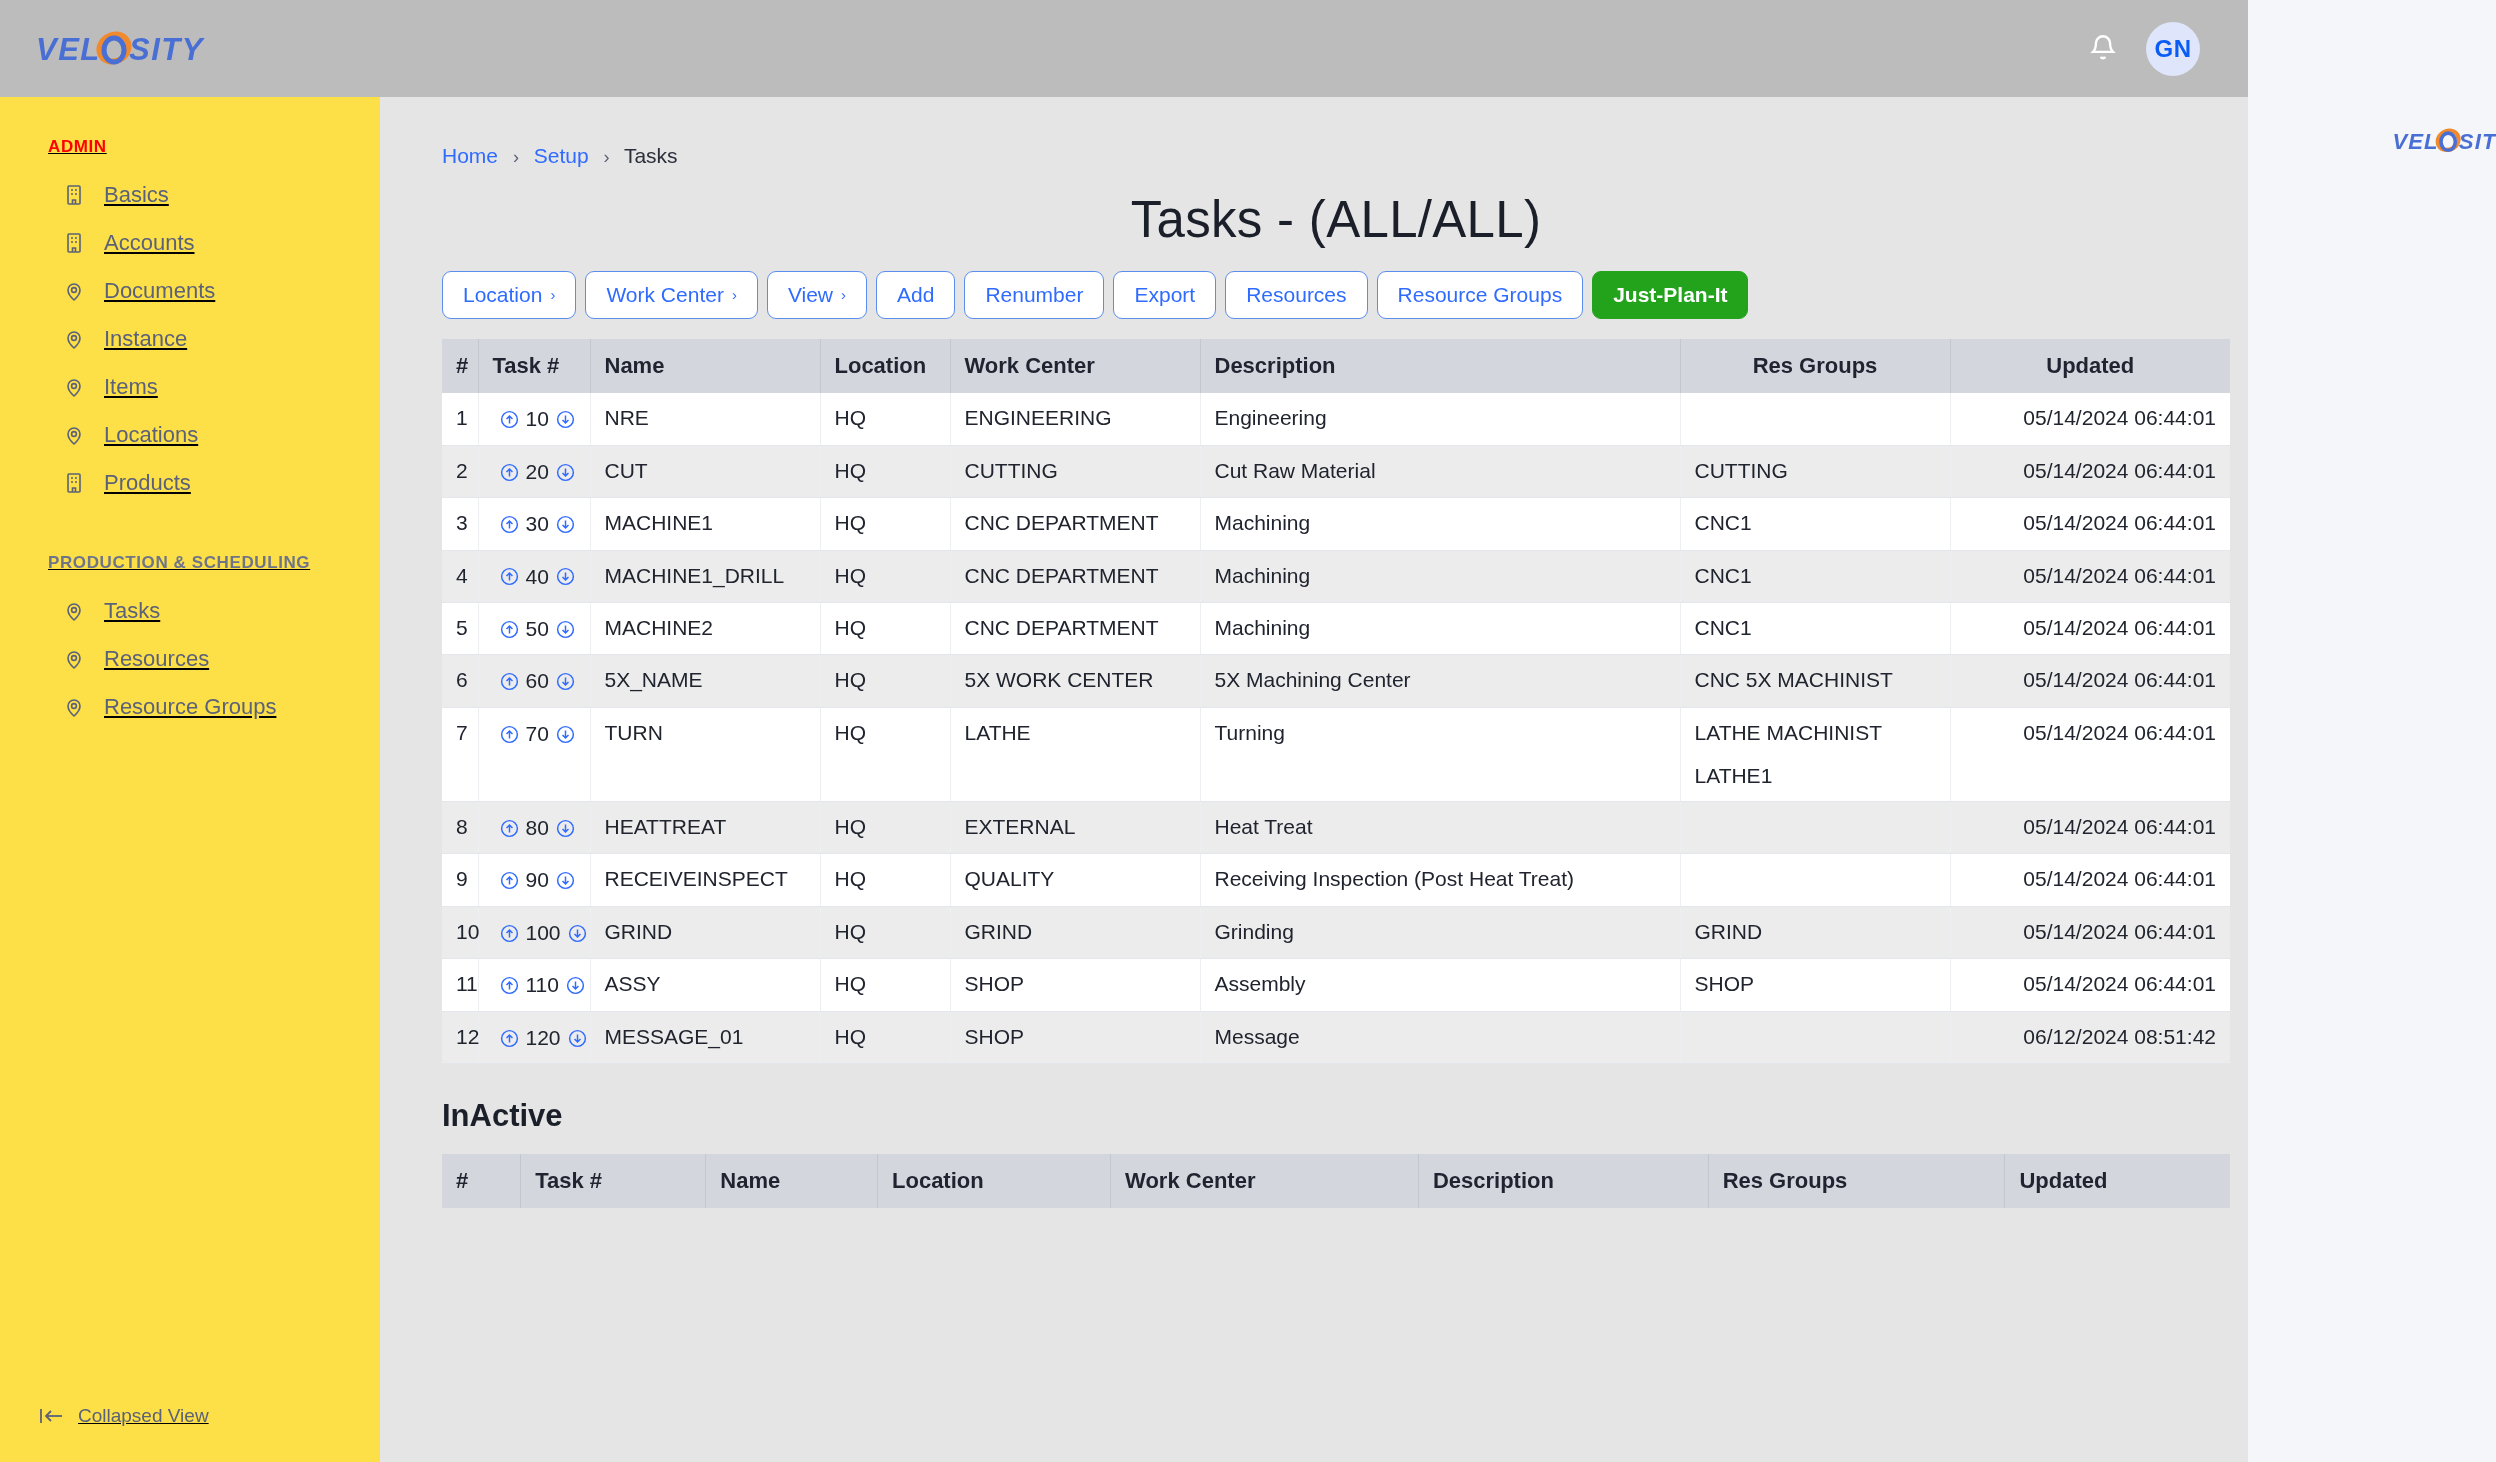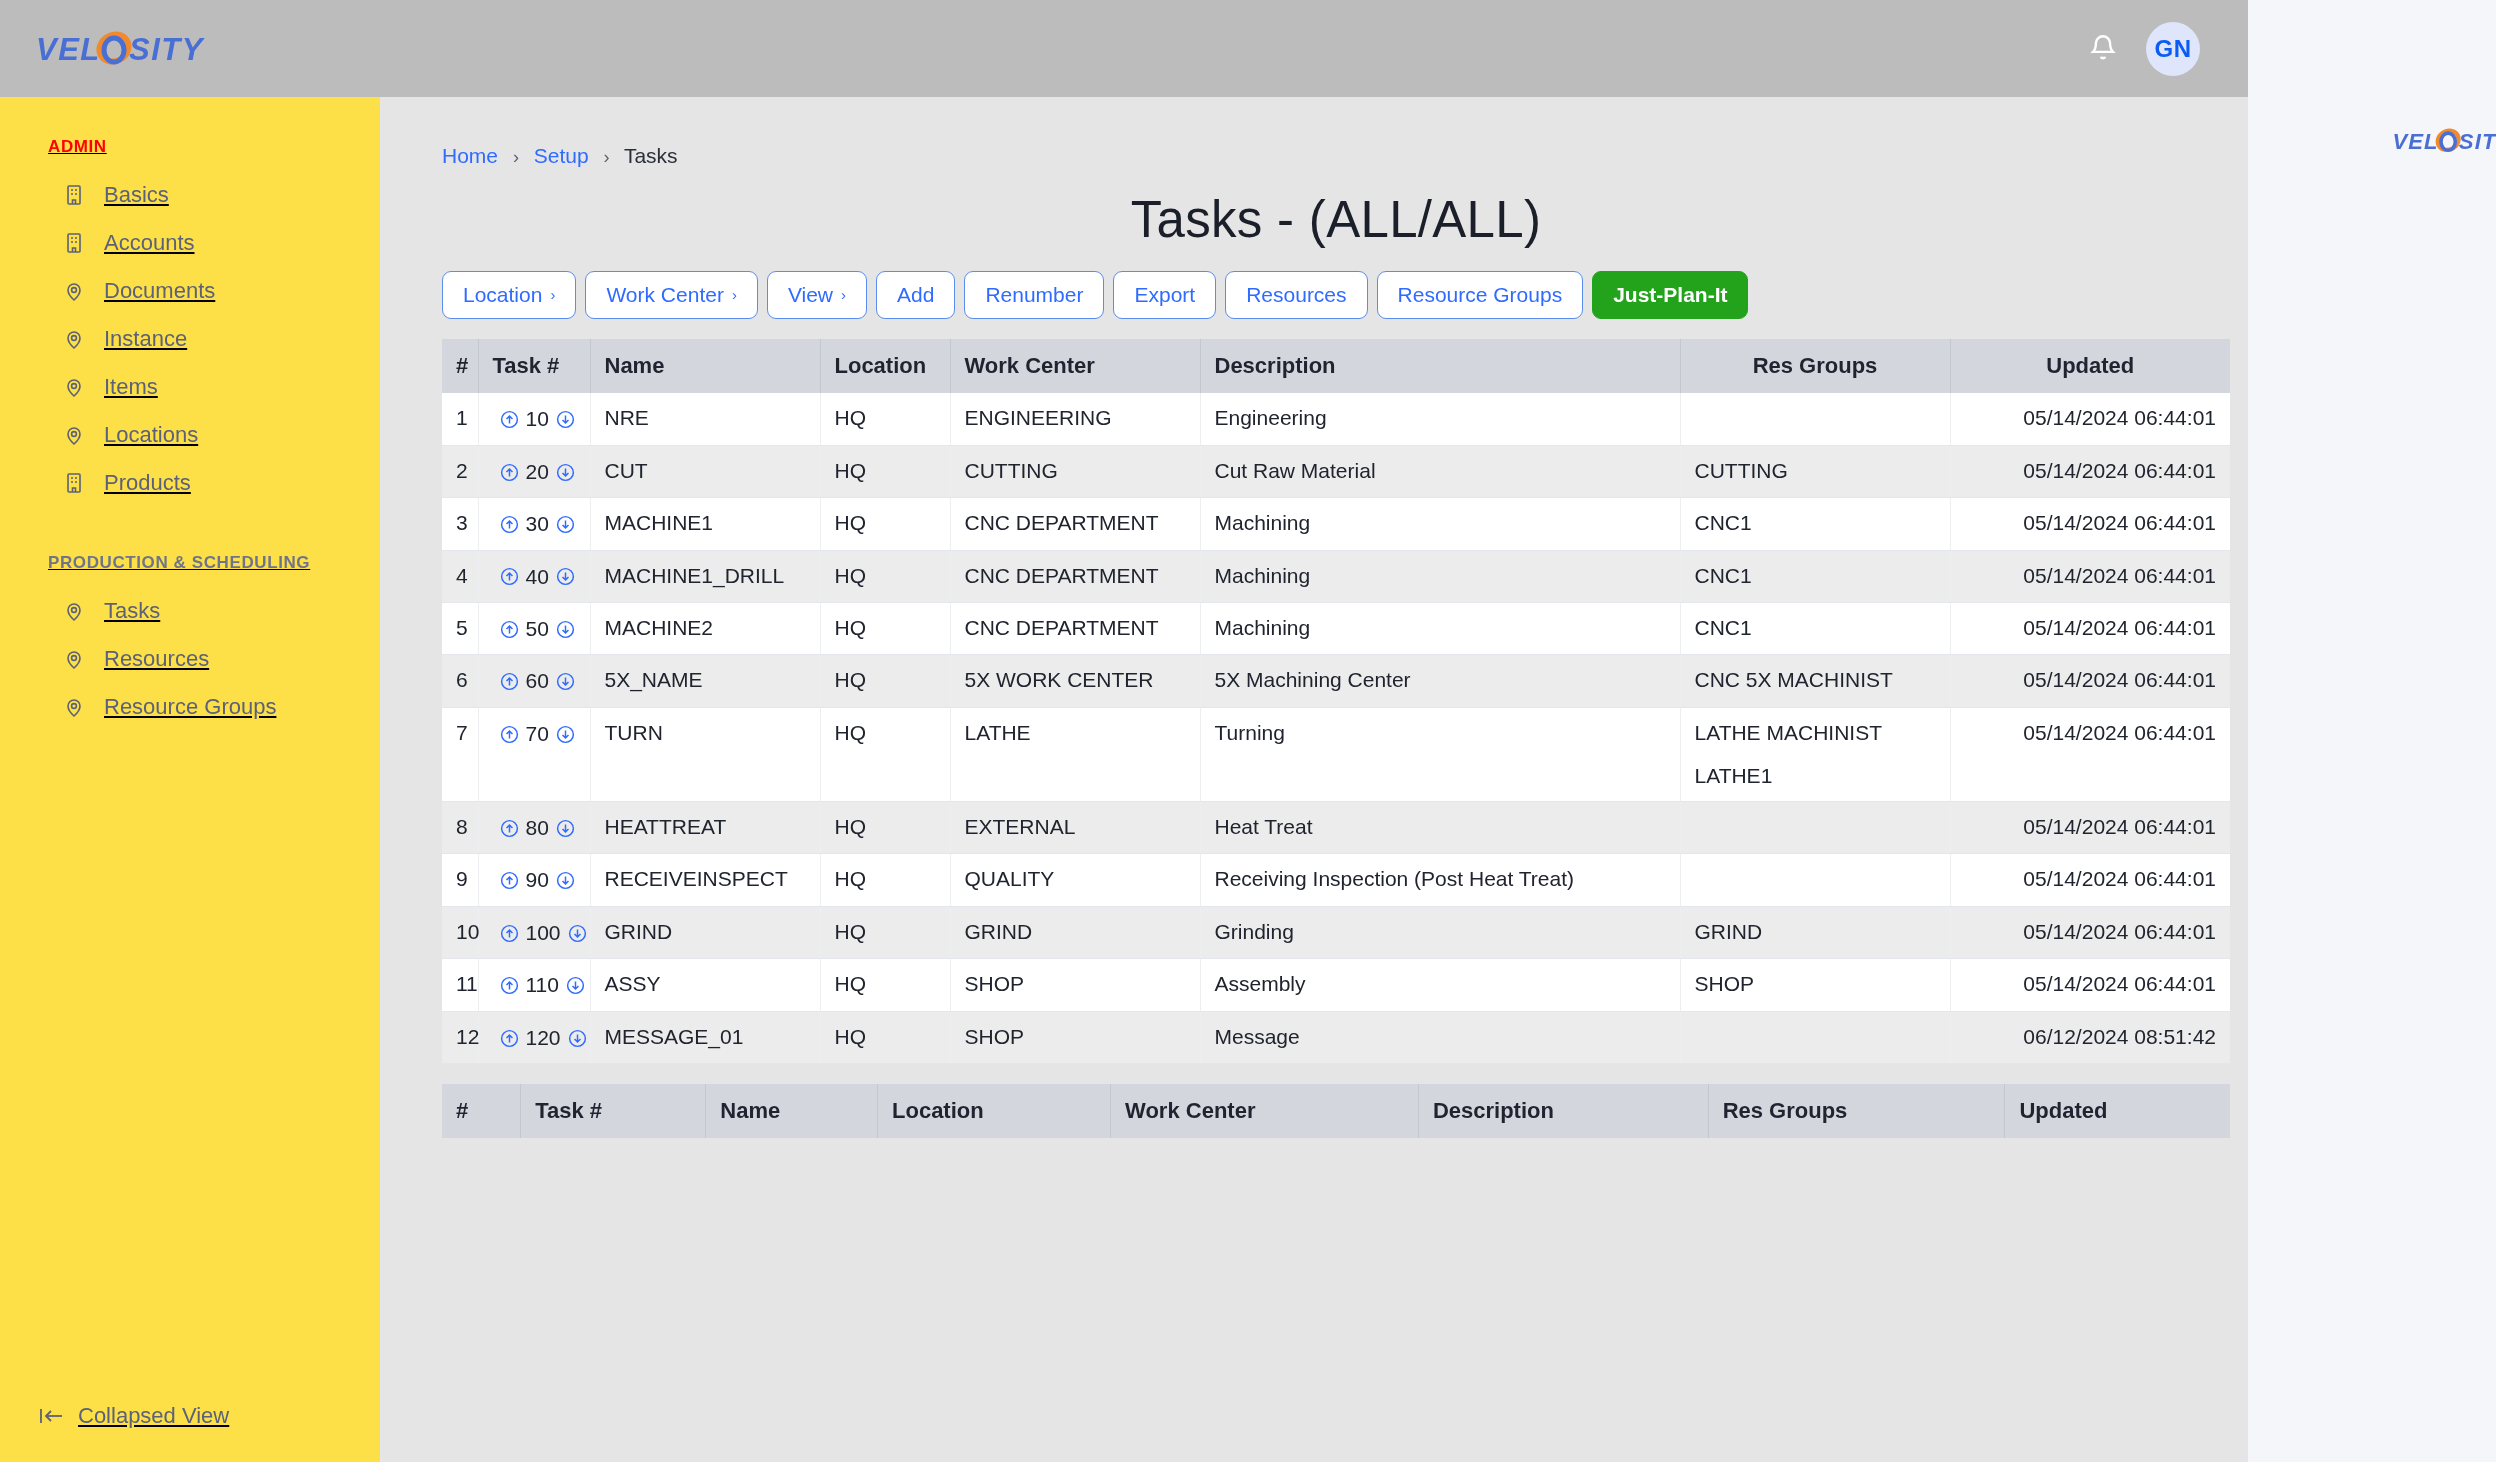--- a/index.html
+++ b/index.html
@@ -45,21 +45,21 @@
   .nav-section-title.admin { color: #ff0000; }
   .nav-section-title.prod { color: #6e7489; margin-top: 46px; }
   .nav-item {
     display: flex; align-items: center; gap: 18px;
     padding: 11px 0 11px 62px; color: #5b6178; font-size: 22px;
     cursor: pointer;
   }
   .nav-item .nicon { width: 24px; height: 24px; flex: 0 0 24px; display: block; }
   .sidebar-footer {
     height: 92px; display: flex; align-items: center; gap: 14px;
-    padding-left: 38px; color: #5b6178; font-size: 22px; cursor: pointer;
+    padding-left: 38px; color: #5b6178; font-size: 19px; cursor: pointer;
   }
   .sidebar-footer svg { display: block; }
 
   
   .main {
     flex: 1 1 auto; background: #e5e5e5; display: flex; 
     min-width: 0;
     gap: 24px;
   }
   .main-scroll { flex: 1 1 auto; padding: 0 75px 0 62px; min-height: 0; }
@@ -514,20 +514,21 @@
                 <td>MESSAGE_01</td>
                 <td>HQ</td>
                 <td>SHOP</td>
                 <td>Message</td>
                 <td></td>
                 <td class="updated">06/12/2024 08:51:42</td>
               </tr>
             </tbody>
         </table>
 
+        <div class="section-title">InActive</div>
         <table class="grid auto">
           <thead>
             <tr>
               <th>#</th>
               <th>Task #</th>
               <th>Name</th>
               <th>Location</th>
               <th>Work Center</th>
               <th>Description</th>
               <th>Res Groups</th>

